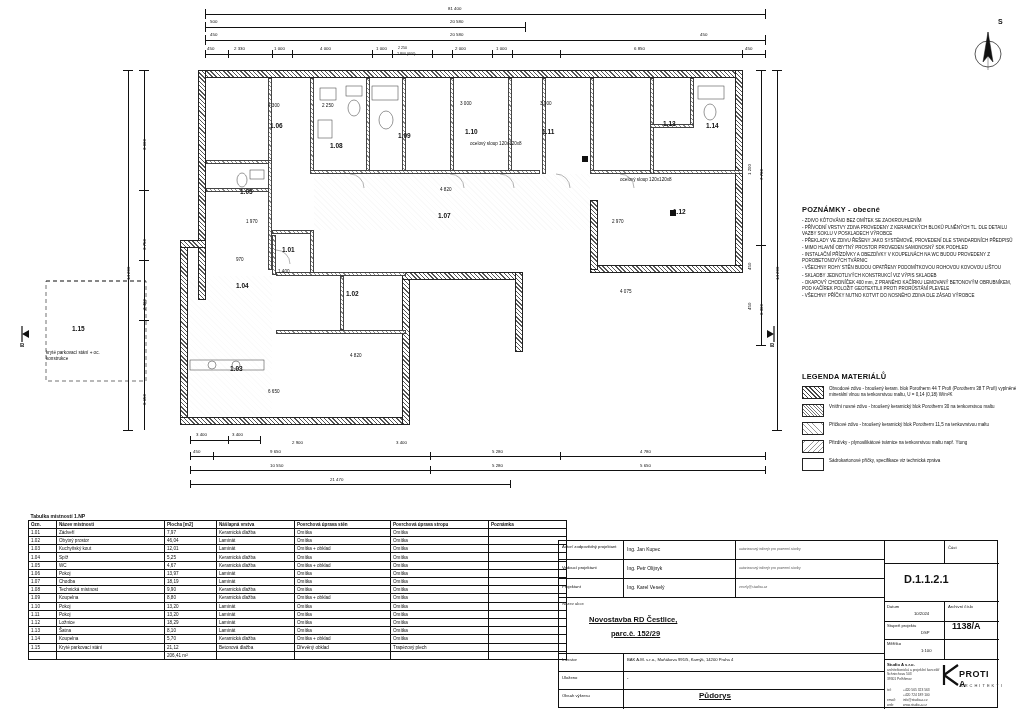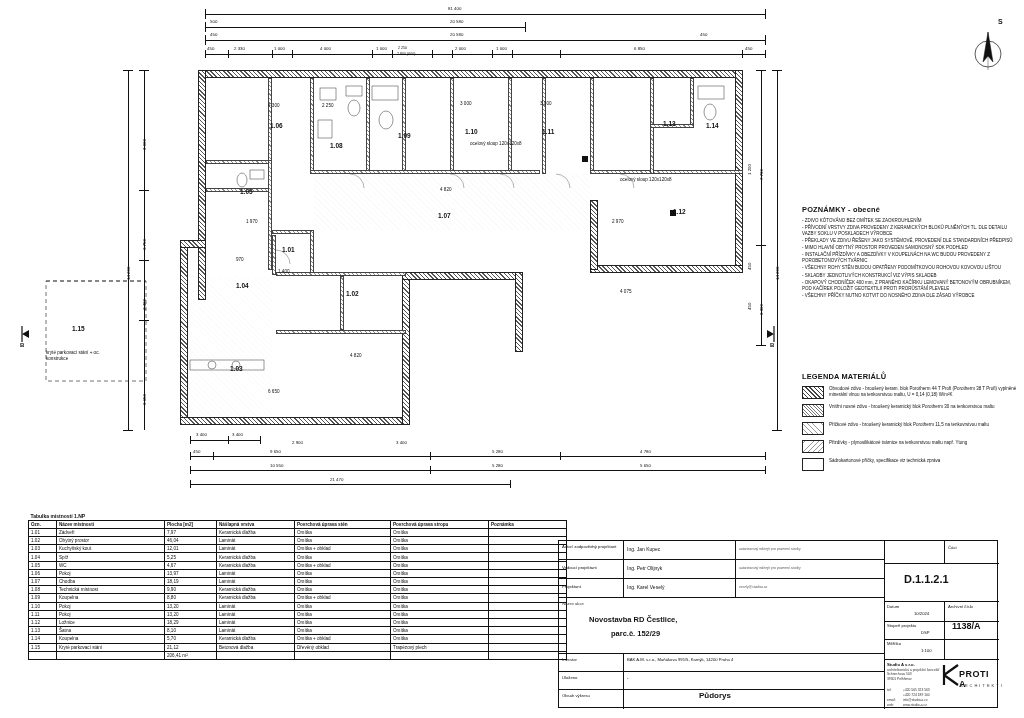--- a/index.html
+++ b/index.html
@@ -49,21 +49,21 @@
 
   
   #titleblock{position:absolute;left:558px;top:540px;width:440px;height:168px;border:0.7px solid #111;box-sizing:border-box;font-size:5px;}
   #titleblock .cell{position:absolute;box-sizing:border-box;}
   .bline{position:absolute;background:#111;}
   .tbl{font-size:5px;}
   .tbs{font-size:4.2px;}
   .sig{font-size:3.4px;color:#555;font-style:italic;}
   .big{font-size:11px;font-weight:bold;}
   .big2{font-size:9px;font-weight:bold;}
-  .mid{font-size:7.5px;font-weight:bold;}
+  .mid{font-size:7.5px;font-weight:bold;text-decoration:underline;}
 
   
   #north{position:absolute;left:968px;top:22px;width:40px;height:54px;}
 </style>
 </head>
 <body>
 
 <div id="sheet">
 
   <div id="north">

